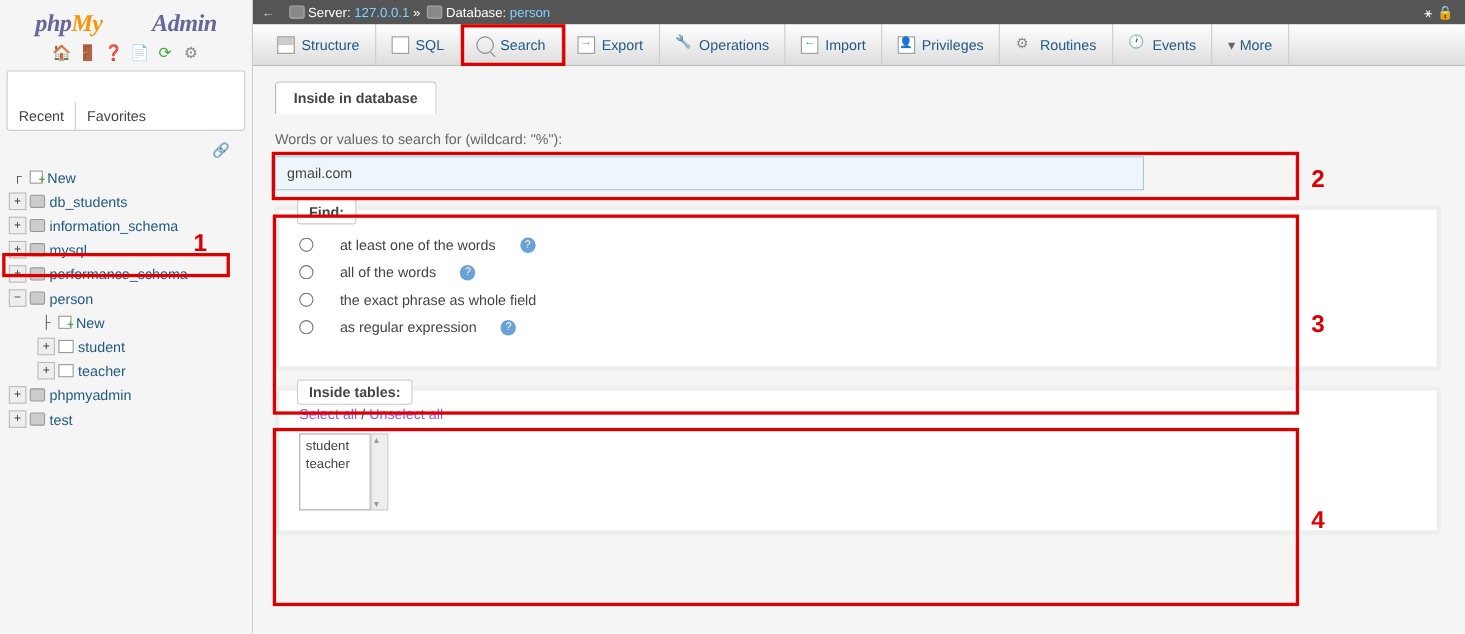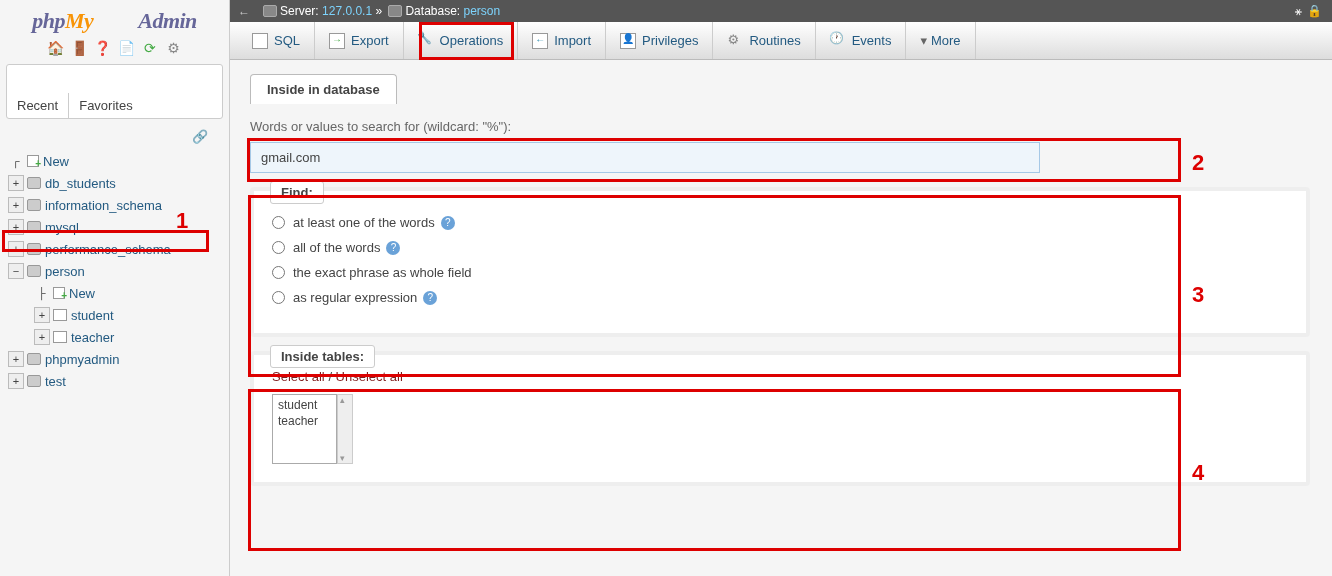--- a/index.html
+++ b/index.html
@@ -56,25 +56,25 @@
     
     .fieldset-tab { display: inline-block; background: #fff; border: 1px solid #bbb; border-bottom: none; padding: 7px 16px; border-radius: 4px 4px 0 0; font-weight: bold; color: #444; margin-bottom: -1px; }
     
     .section-label { color: #666; margin: 16px 0 8px; }
     
     .search-input { width: 790px; padding: 7px 10px; border: 1px solid #a6c8e6; background: #eef5fb; font-size: 13px; color: #444; }
     
     .fieldset-box { background: #fff; border: 4px solid #eee; border-radius: 4px; padding: 14px 18px 18px; margin-top: 14px; width: 1060px; position: relative; }
     .fieldset-legend { position: absolute; top: -10px; left: 16px; background: #fff; padding: 3px 10px; border: 1px solid #ccc; border-radius: 3px; font-weight: bold; color: #444; }
     
-    .radio-row { display: flex; align-items: center; margin: 10px 0; }
+    .radio-row { display: flex; align-items: center; margin: 10px 0; gap: 16px; }
     .radio-row input { margin-right: 8px; }
     .help-icon { display: inline-flex; width: 14px; height: 14px; border-radius: 50%; background: #6aa2d8; color: #fff; align-items: center; justify-content: center; font-size: 10px; margin-left: 6px; }
     
-    .link { color: #7f1d1d; cursor: pointer; }
+    .link { color: #8b5cf6; cursor: pointer; }
     
     .multi-select { width: 65px; height: 70px; border: 1px solid #aaa; background: #fff; font-size: 12px; padding: 2px; margin-top: 10px; }
     .multi-select div { padding: 1px 3px; }
     .multi-scroll { display: inline-block; width: 16px; height: 70px; background: #eee; border: 1px solid #ccc; vertical-align: top; margin-top: 10px; position: relative; }
     .multi-scroll::before { content: "▴"; position: absolute; top: 0; left: 2px; font-size: 9px; color: #999; }
     .multi-scroll::after { content: "▾"; position: absolute; bottom: 0; left: 2px; font-size: 9px; color: #999; }
     
     
     .ico-structure { background: linear-gradient(#ccc 0 50%, #fff 50% 100%); border: 1px solid #999; }
     .ico-sql { background: #fff; border: 1px solid #999; }
@@ -185,22 +185,30 @@
     &nbsp;<span>»</span>&nbsp;
     <span class="topbar-icon"></span>
     <span>Database:</span>&nbsp;
     <a href="#">person</a>
     <span class="topbar-x">⚹</span>
     <span class="topbar-lock">🔒</span>
   </div>
 
   <div class="tabs">
     <div class="tab">
+        <span class="tab-icon ico-structure"></span>
+        <span class="tab-label">Structure</span>
+      </div>
+    <div class="tab">
         <span class="tab-icon ico-sql"></span>
         <span class="tab-label">SQL</span>
+      </div>
+    <div class="tab">
+        <span class="tab-icon ico-search"></span>
+        <span class="tab-label">Search</span>
       </div>
     <div class="tab">
         <span class="tab-icon ico-export"></span>
         <span class="tab-label">Export</span>
       </div>
     <div class="tab">
         <span class="tab-icon ico-ops"></span>
         <span class="tab-label">Operations</span>
       </div>
     <div class="tab">

